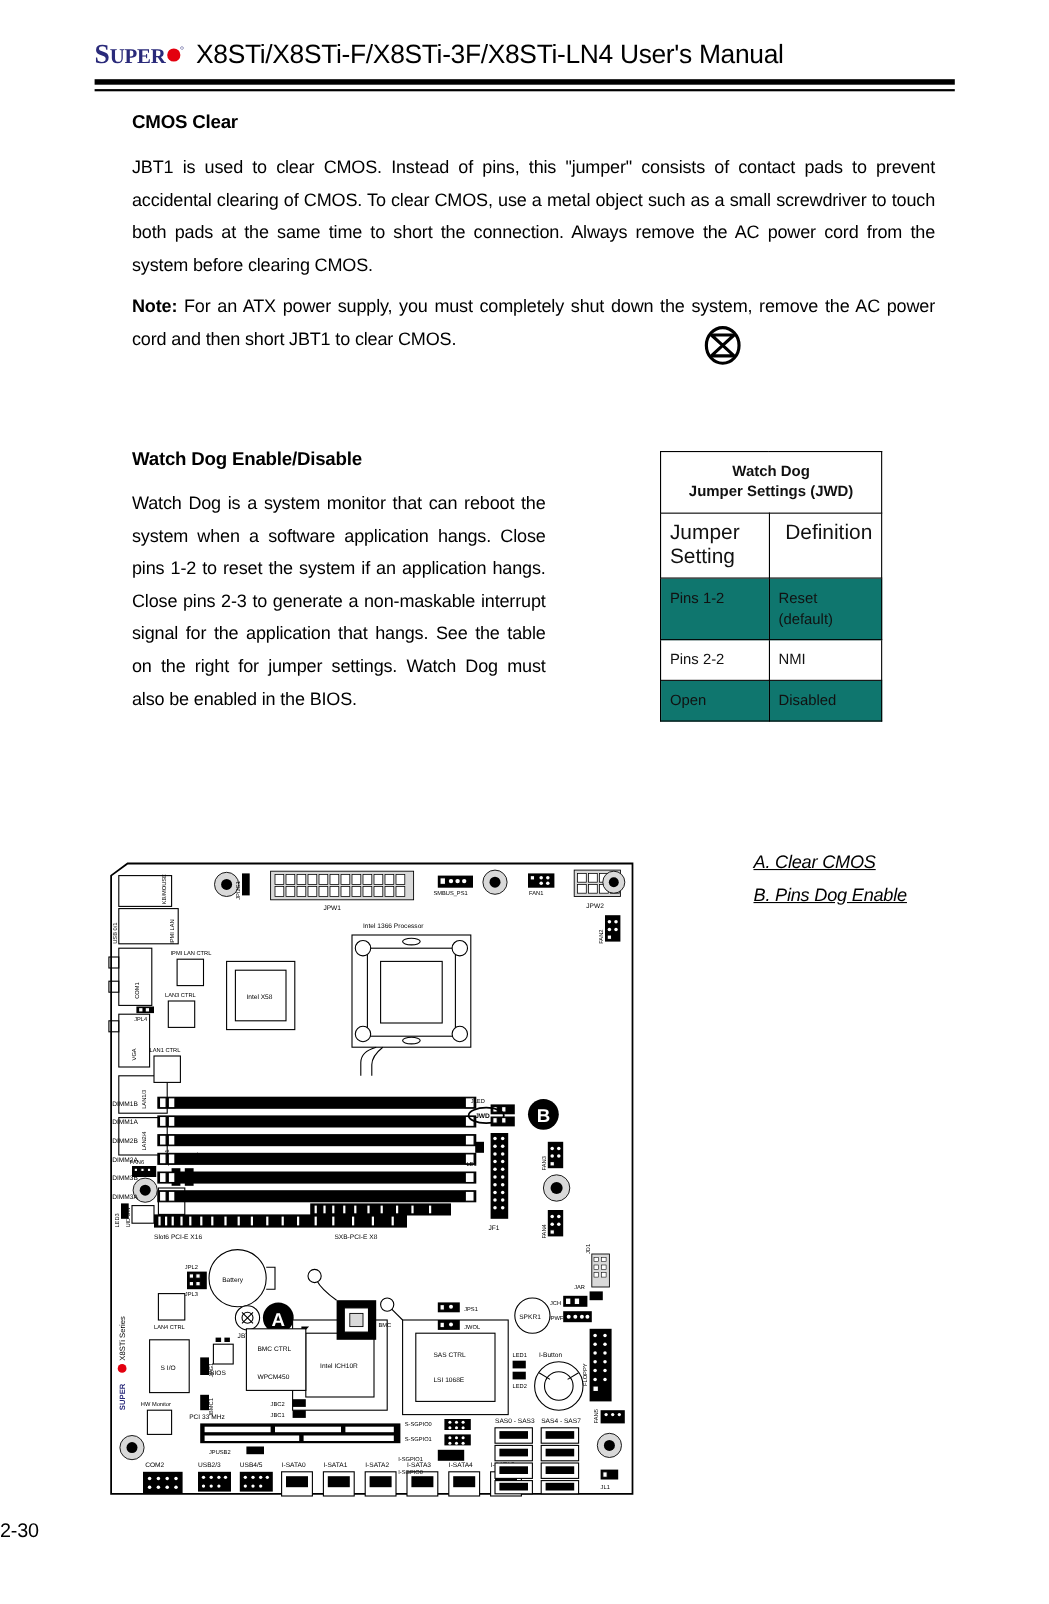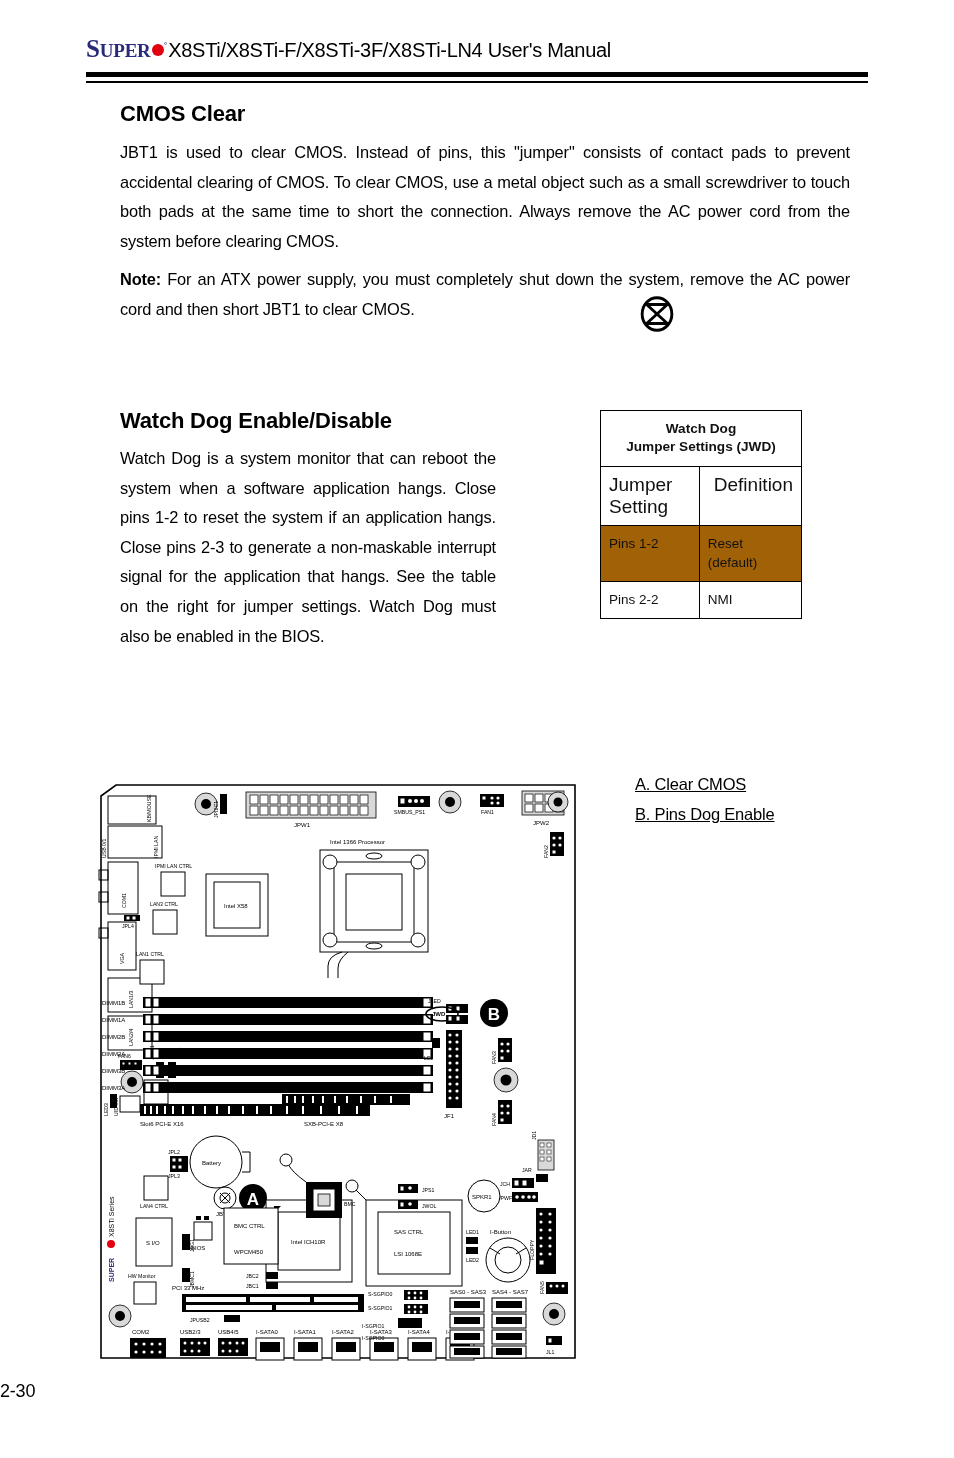--- a/index.html
+++ b/index.html
@@ -56,24 +56,24 @@
   .logo-tm {
     font-family: "Liberation Serif", serif;
     font-size: 9px;
     color: #2a2a7a;
     position: relative;
     top: -9px;
     left: -1px;
   }
   .header-title {
     font-family: "Liberation Sans", sans-serif;
-    font-size: 20px;
+    font-size: 24px;
     color: #000;
     letter-spacing: -0.3px;
-    margin-left: 0;
+    margin-left: 10px;
   }
   .rule-thick {
     position: absolute;
     left: 86px;
     top: 72px;
     width: 782px;
     height: 5px;
     background: #000;
   }
   .rule-thin {
@@ -81,21 +81,21 @@
     left: 86px;
     top: 81px;
     width: 782px;
     height: 2px;
     background: #000;
   }
 
   
   .h2 {
     position: absolute;
-    font-size: 22px;
+    font-size: 17px;
     font-weight: bold;
     letter-spacing: -0.2px;
   }
   .para {
     position: absolute;
     font-size: 16.4px;
     line-height: 29.5px;
     text-align: justify;
     letter-spacing: -0.15px;
   }
@@ -139,31 +139,32 @@
   }
   .wd-title-cell {
     text-align: center;
     font-weight: bold !important;
     font-size: 13.6px;
     line-height: 18px;
     padding: 9px 6px 10px 6px !important;
   }
   .wd-subhead td { text-align: left; font-size: 19px; padding: 7px 8px !important; }
   .wd-subhead td.def { text-align: right; }
-  .shaded { background: #a16207; }
+  .shaded { background: #0f766e; }
   .cell-pad { padding: 8px 8px 9px 8px !important; line-height: 19px; }
   .col-a { width: 108px; }
   .col-b { width: 94px; }
 
   
   .legend {
     position: absolute;
-    left: 635px;
+    left: 685px;
     font-size: 16.5px;
     letter-spacing: -0.2px;
+    font-style: italic;
   }
   .legend span { text-decoration: underline; }
   #legend-a { top: 775px; }
   #legend-b { top: 805px; }
 
   
   .footer {
     position: absolute;
     left: 0; right: 0;
     top: 1381px;
@@ -227,20 +228,24 @@
     </tr>
     <tr>
       <td class="col-a shaded cell-pad">Pins 1-2</td>
       <td class="col-b shaded cell-pad">
         <span>Reset</span><br><span>(default)</span>
       </td>
     </tr>
     <tr>
       <td class="col-a cell-pad">Pins 2-2</td>
       <td class="col-b cell-pad">NMI</td>
+    </tr>
+    <tr>
+      <td class="col-a shaded cell-pad">Open</td>
+      <td class="col-b shaded cell-pad">Disabled</td>
     </tr>
   </tbody>
     </table>
 
   <div class="legend" id="legend-a"><span>A. Clear CMOS</span></div>
   <div class="legend" id="legend-b"><span>B. Pins Dog Enable</span></div>
 
   <div class="board-wrap">
   <svg width="480" height="580" viewBox="0 0 480 580">
     <defs>

